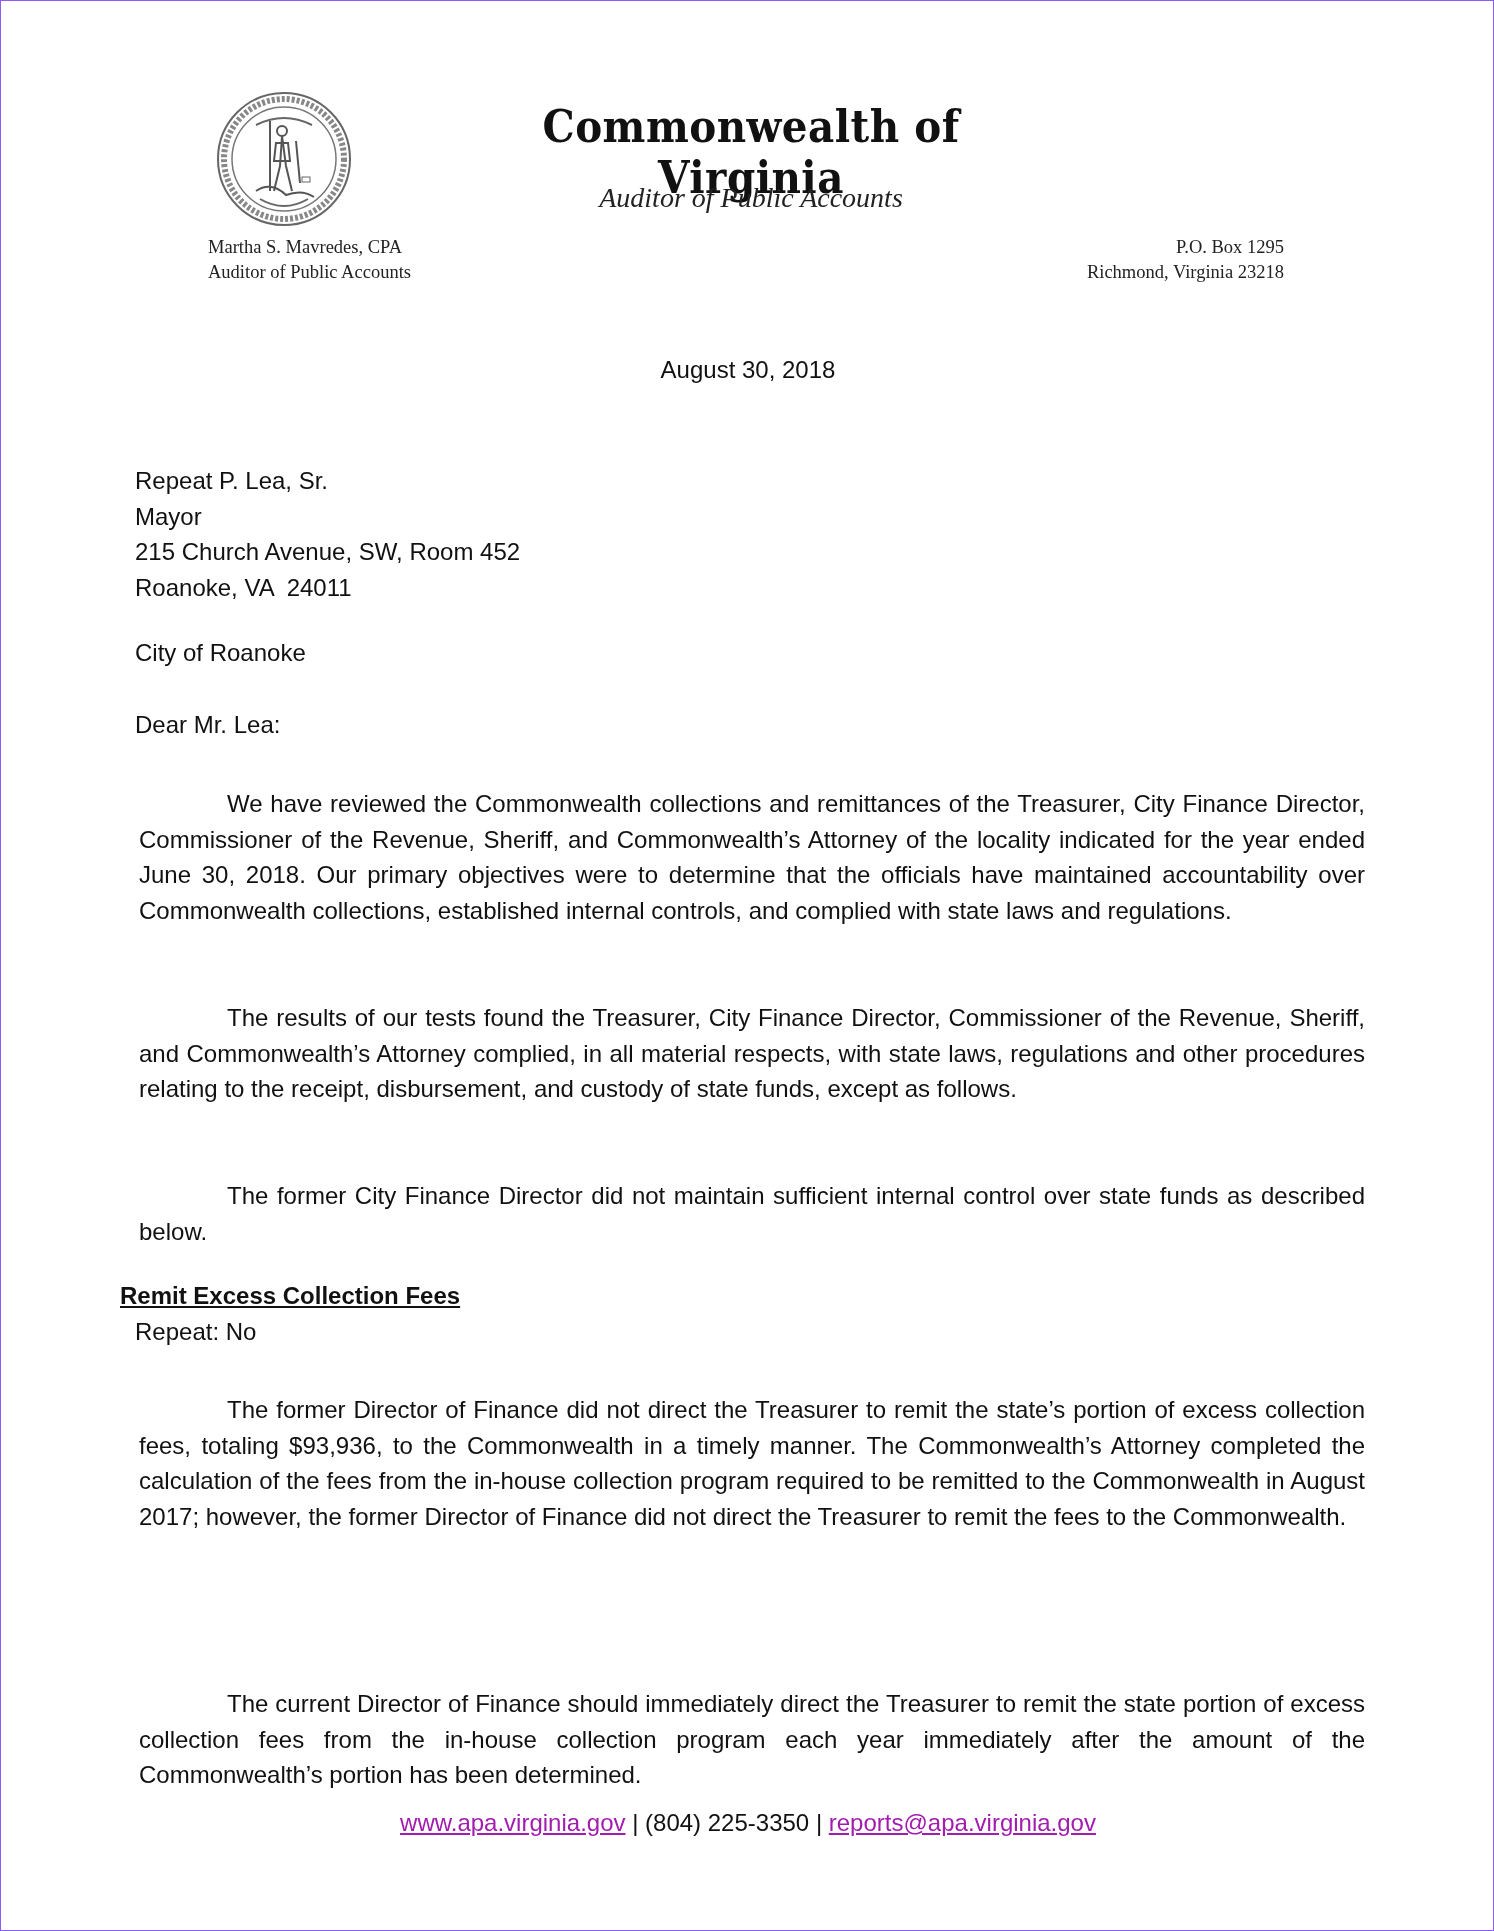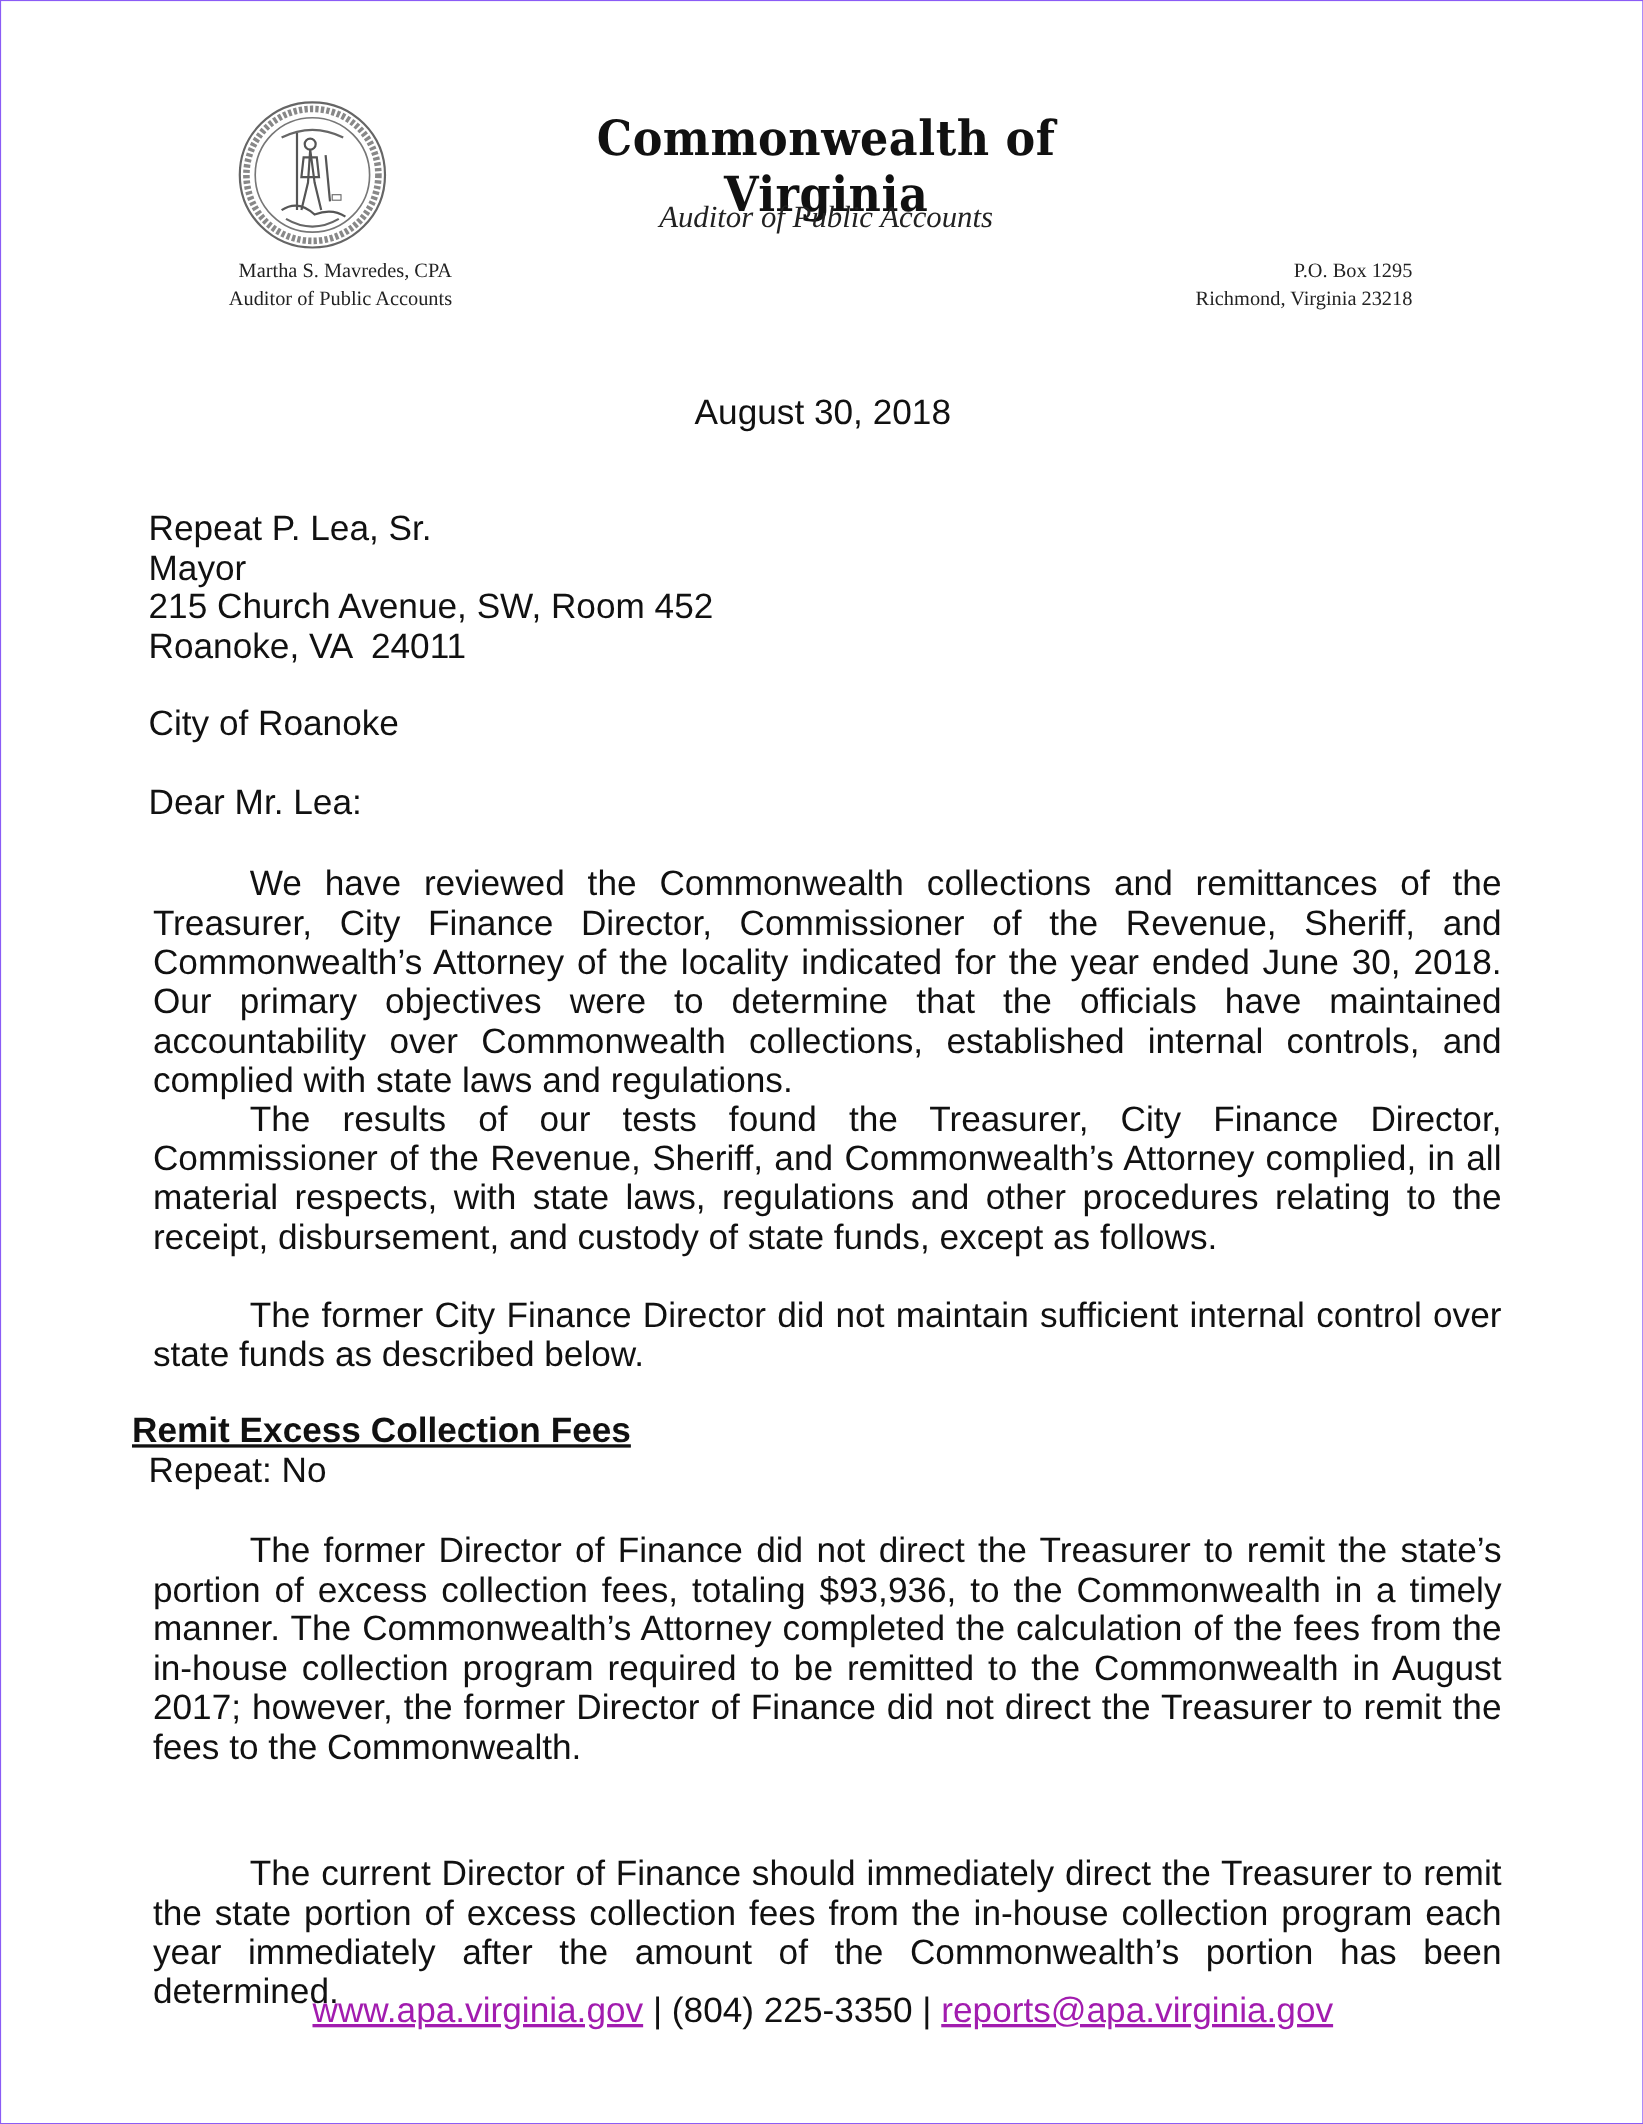--- a/index.html
+++ b/index.html
@@ -17,24 +17,24 @@
       letter-spacing: 0.5px; color: #111; transform: scaleX(0.92); transform-origin: center;
     }
     .lh-subtitle {
       position: absolute; left: 440px; top: 181px; width: 620px; text-align: center;
       font-family: "Liberation Serif", serif; font-style: italic; font-size: 28px; color: #222;
     }
     .lh-left, .lh-right {
       position: absolute; top: 234px;
       font-family: "Liberation Serif", serif; font-size: 18.5px; line-height: 25px; color: #222;
     }
-    .lh-left { left: 207px; text-align: right; }
+    .lh-left { left: 207px; }
     .lh-right { right: 209px; text-align: right; }
     .body-text {
-      font-family: "Liberation Sans", sans-serif; font-size: 32px; color: #111;
+      font-family: "Liberation Sans", sans-serif; font-size: 24px; color: #111;
     }
     .date {
       position: absolute; left: 0; width: 1494px; top: 355px; text-align: center;
     }
     .addr {
       position: absolute; left: 134px; top: 462px; line-height: 35.5px;
     }
     .city { position: absolute; left: 134px; top: 638px; }
     .salutation { position: absolute; left: 134px; top: 710px; }
     .para {

